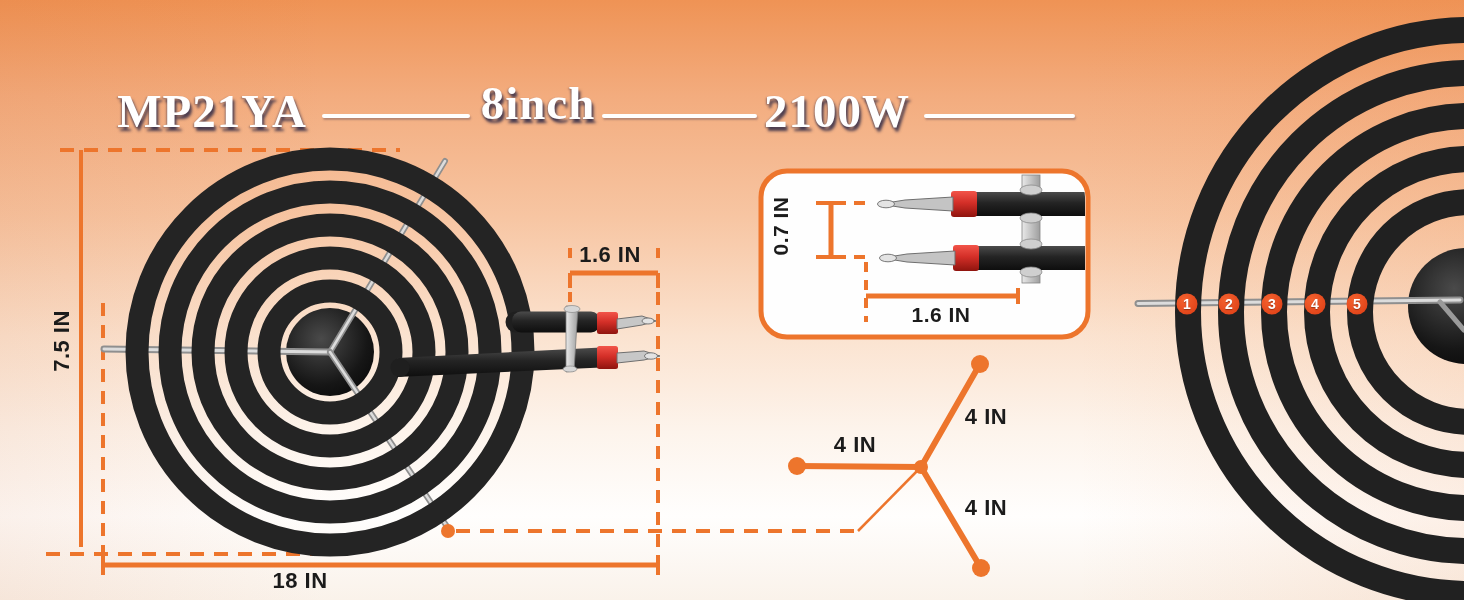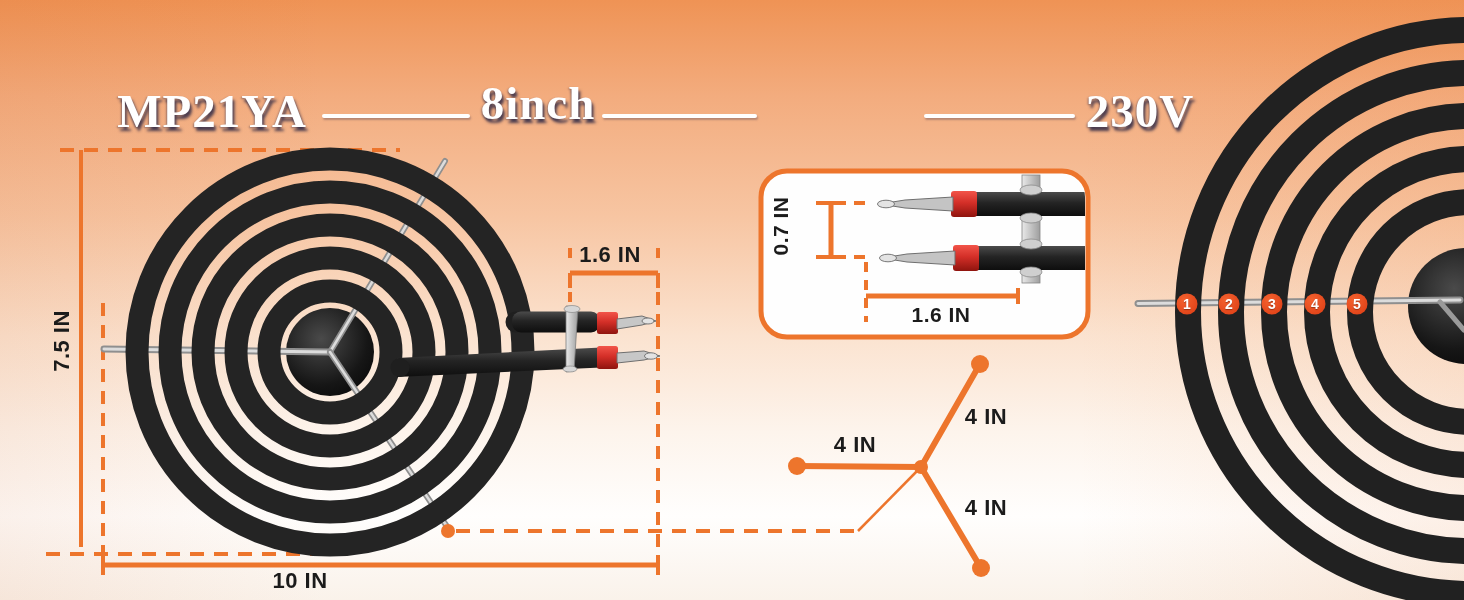--- a/index.html
+++ b/index.html
@@ -182,25 +182,25 @@
           <circle cx="1470" cy="312" r="239"></circle>
         <circle cx="1470" cy="312" r="282"></circle>
       </g>
     </g>
   </svg>
 
   <div class="hdr" style="left:212px;top:111px">MP21YA</div>
   <div class="hline" style="left:322px;top:114px;width:148px"></div>
   <div class="hdr" style="left:538px;top:103px">8inch</div>
   <div class="hline" style="left:602px;top:114px;width:155px"></div>
+  <div class="hdr" style="left:837px;top:111px">2100W</div>
   <div class="hline" style="left:924px;top:114px;width:151px"></div>
-  <div class="hdr" style="left:1140px;top:111px">230V</div>
 
   <div class="label rot" style="left:62px;top:341px">7.5 IN</div>
-  <div class="label" style="left:300px;top:581px">10 IN</div>
+  <div class="label" style="left:300px;top:581px">18 IN</div>
   <div class="label" style="left:610px;top:255px">1.6 IN</div>
   <div class="label sm rot" style="left:781px;top:226px">0.7 IN</div>
   <div class="label sm" style="left:941px;top:315px">1.6 IN</div>
   <div class="label" style="left:855px;top:445px">4 IN</div>
   <div class="label" style="left:986px;top:417px">4 IN</div>
   <div class="label" style="left:986px;top:508px">4 IN</div>
 
   <div class="badge" style="left:1187px;top:304px">1</div>
   <div class="badge" style="left:1229px;top:304px">2</div>
   <div class="badge" style="left:1272px;top:304px">3</div>

